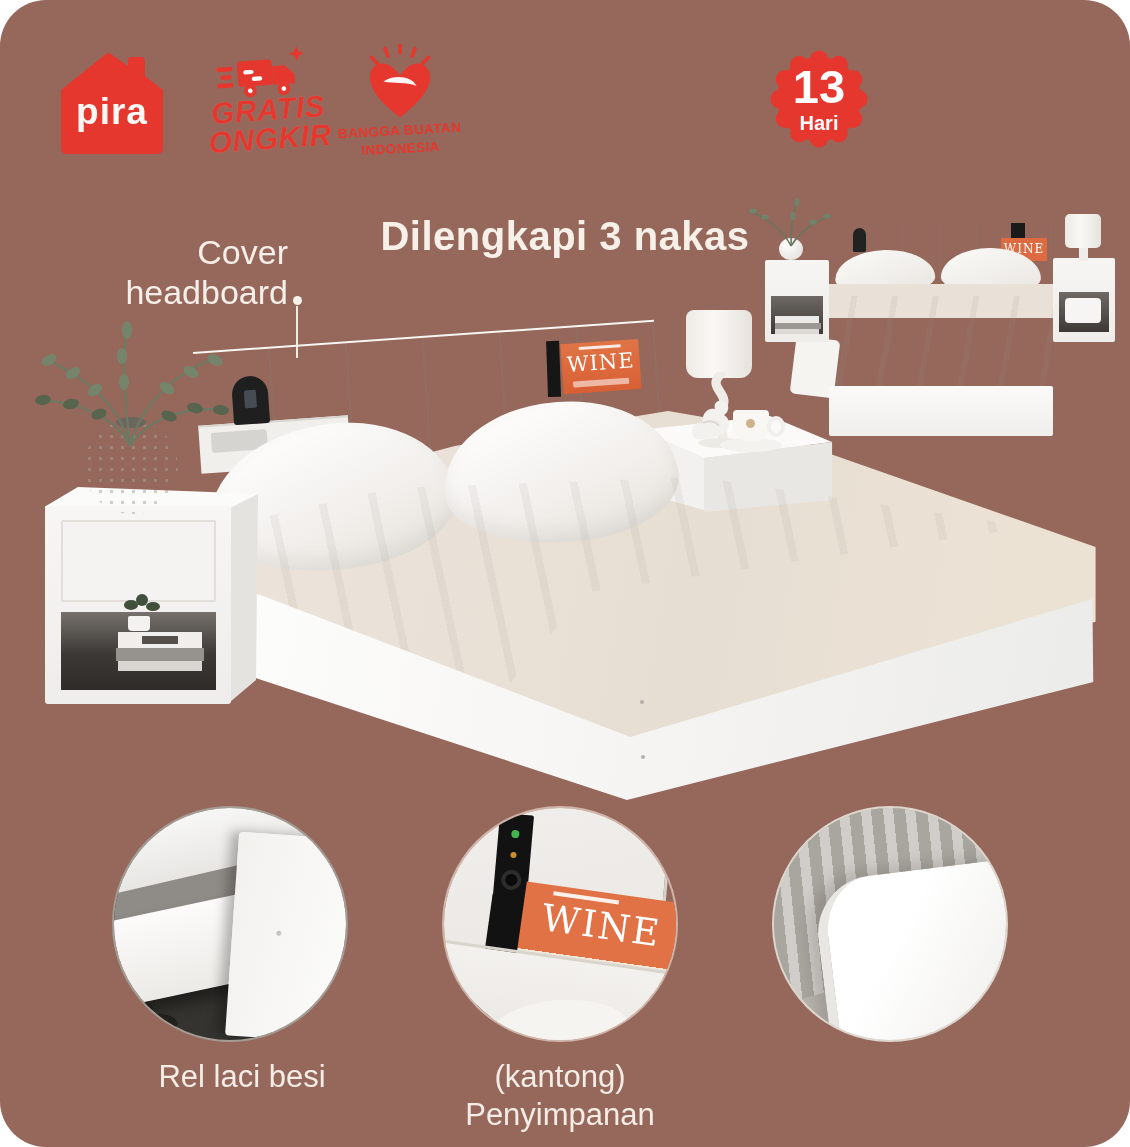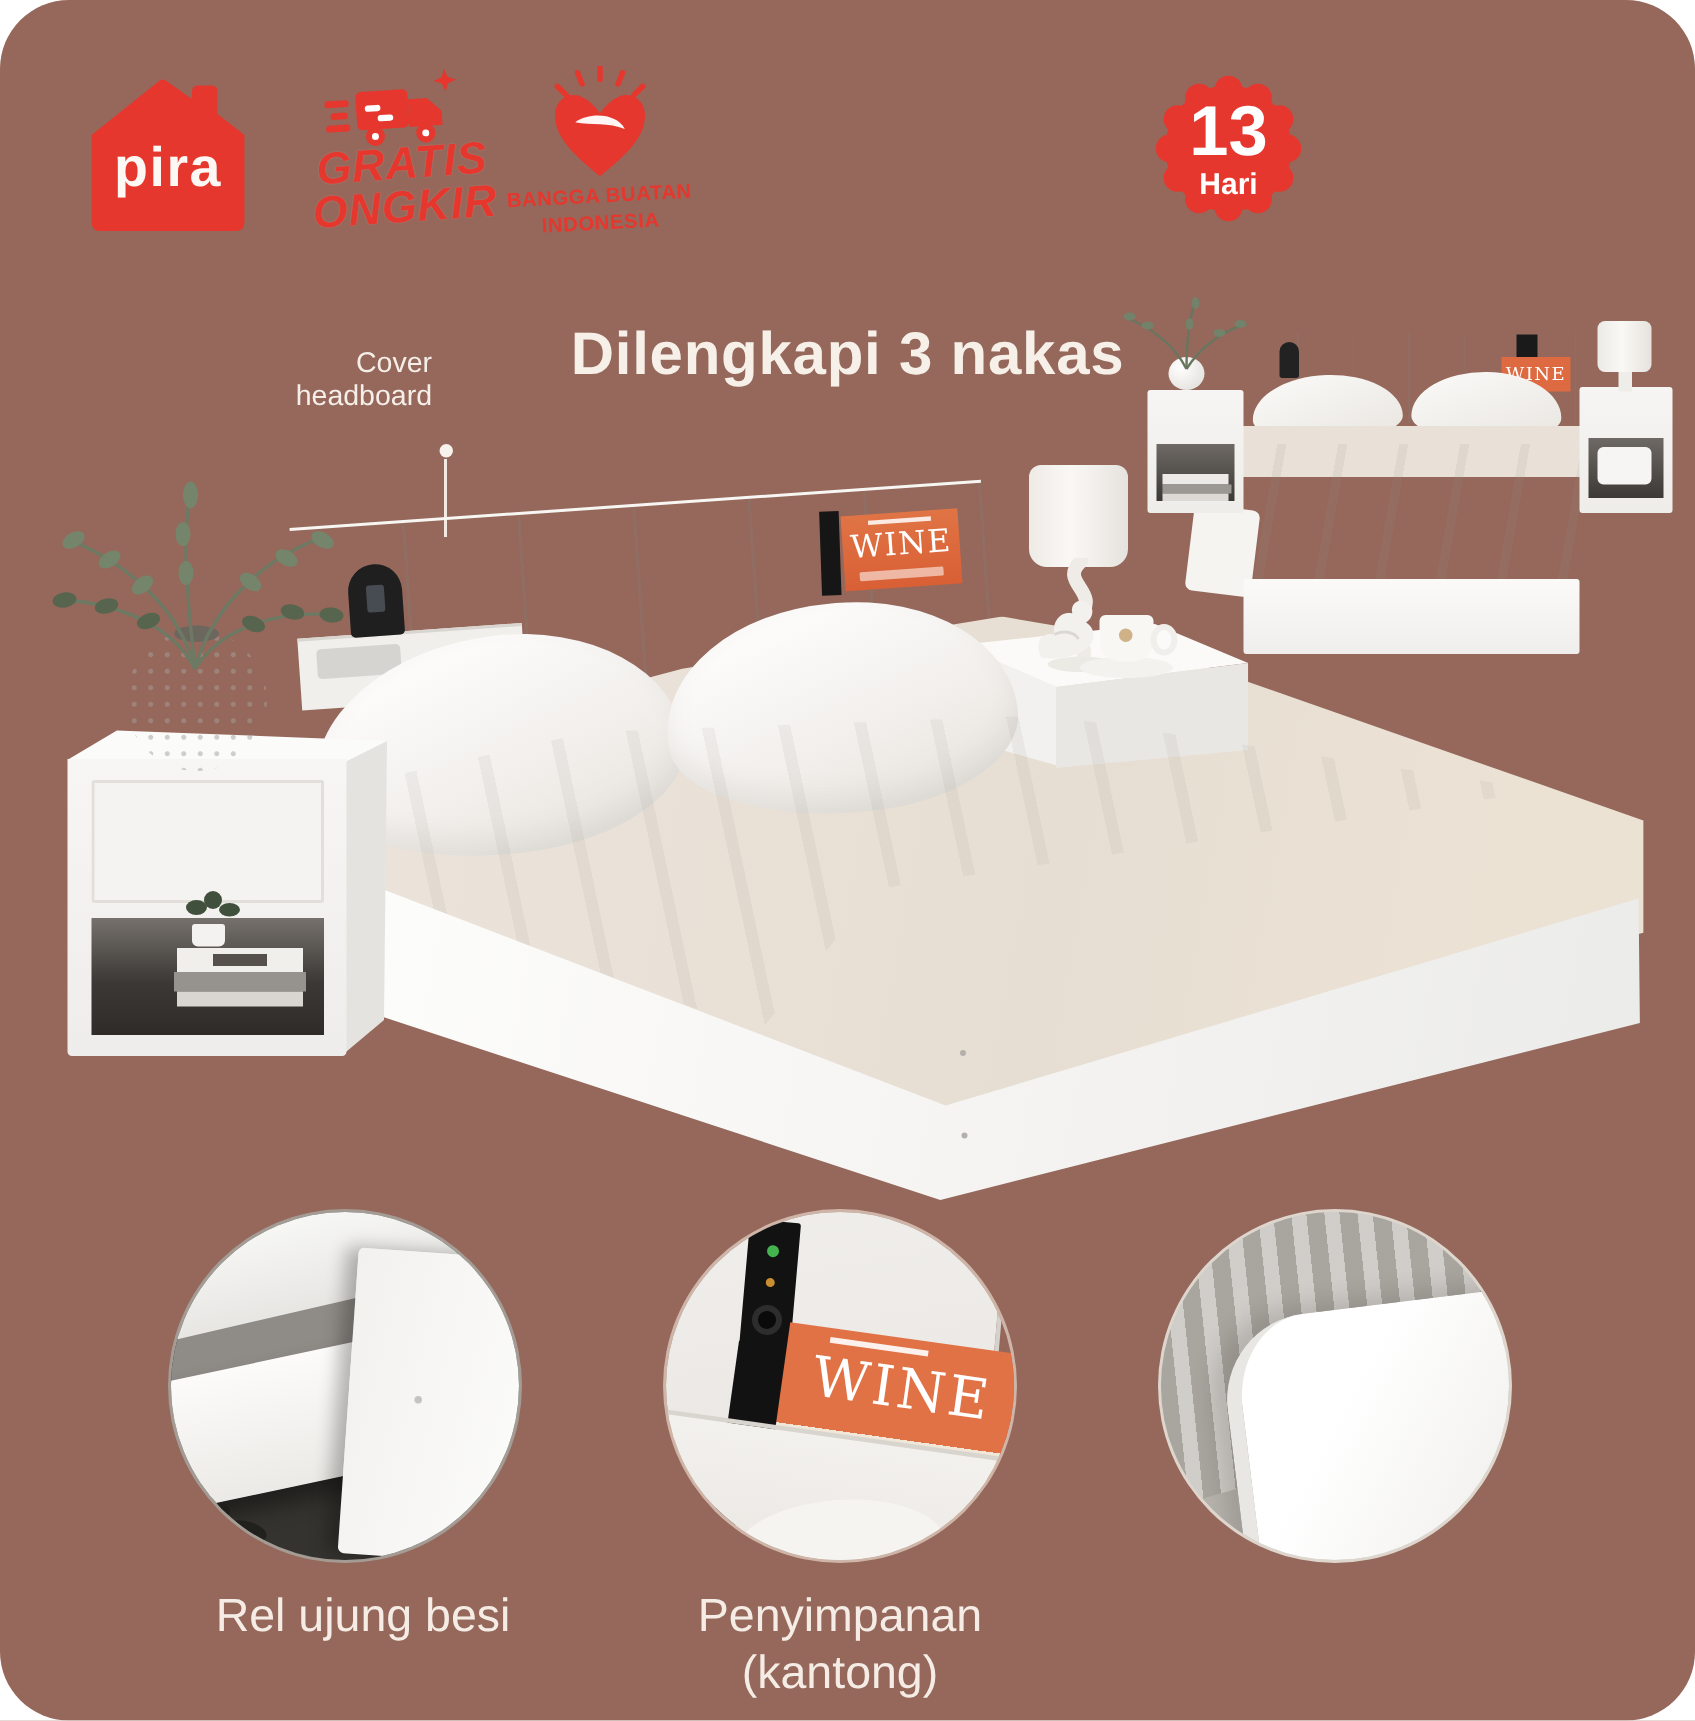--- a/index.html
+++ b/index.html
@@ -25,21 +25,21 @@
   .rosette-num{left:0;top:13px;width:98px;text-align:center;color:#fff;font-size:47px;
                font-weight:bold;line-height:1;}
   .rosette-unit{left:0;top:62px;width:98px;text-align:center;color:#fff;font-size:20px;
                 font-weight:bold;}
   .warranty-label{left:880px;top:56px;width:250px;color:#e2463a;font-size:43px;font-weight:bold;
                   line-height:.95;letter-spacing:1px;}
 
   
   .headline{left:0;top:214px;width:1130px;text-align:center;color:#f7f0e9;font-size:40px;
             font-weight:bold;letter-spacing:.5px;}
-  .annotation{left:120px;top:232px;width:168px;text-align:right;color:#f6efe9;font-size:19px;
+  .annotation{left:120px;top:232px;width:168px;text-align:right;color:#f6efe9;font-size:34px;
               line-height:1.18;}
   .pointer-dot{left:293px;top:296px;width:9px;height:9px;border-radius:50%;background:#f8f2ec;}
   .pointer-line{left:296px;top:306px;width:2px;height:52px;background:rgba(250,244,238,.92);}
 
   
   #inset{left:735px;top:192px;width:388px;height:260px;}
   .in-hb{left:94px;top:30px;width:222px;height:60px;background:linear-gradient(180deg,#f0eeea,#e7e4df);
          background-image:repeating-linear-gradient(90deg,transparent 0 36px,rgba(130,125,118,.28) 36px 37px);}
   .in-dev-l{left:118px;top:36px;width:13px;height:24px;background:#222;border-radius:7px 7px 2px 2px;}
   .in-dev-r{left:276px;top:31px;width:14px;height:15px;background:#1a1a1a;}
@@ -448,19 +448,19 @@
     </div>
     <div class="abs c2-pocket"></div>
     <div class="abs c2-pillow"></div>
   </div>
 
   <div class="abs circle" id="c3">
     <div class="abs c3-wood"></div>
     <div class="abs c3-panel"></div>
   </div>
 
-  <div class="abs callout-label" id="lab1">Rel ujung besi</div>
+  <div class="abs callout-label" id="lab1">Rel laci besi</div>
   <div class="abs callout-label" id="lab2">
+    <div>(kantong)</div>
     <div>Penyimpanan</div>
-    <div>(kantong)</div>
   </div>
 
 </div>
 
 </body></html>

